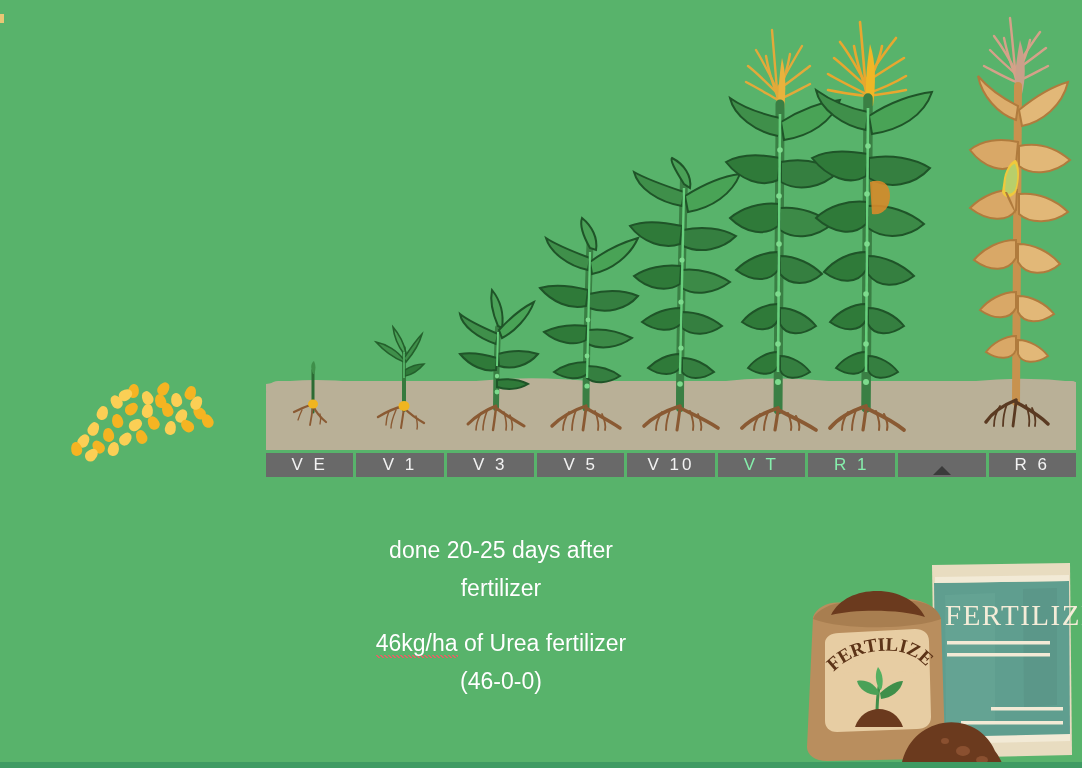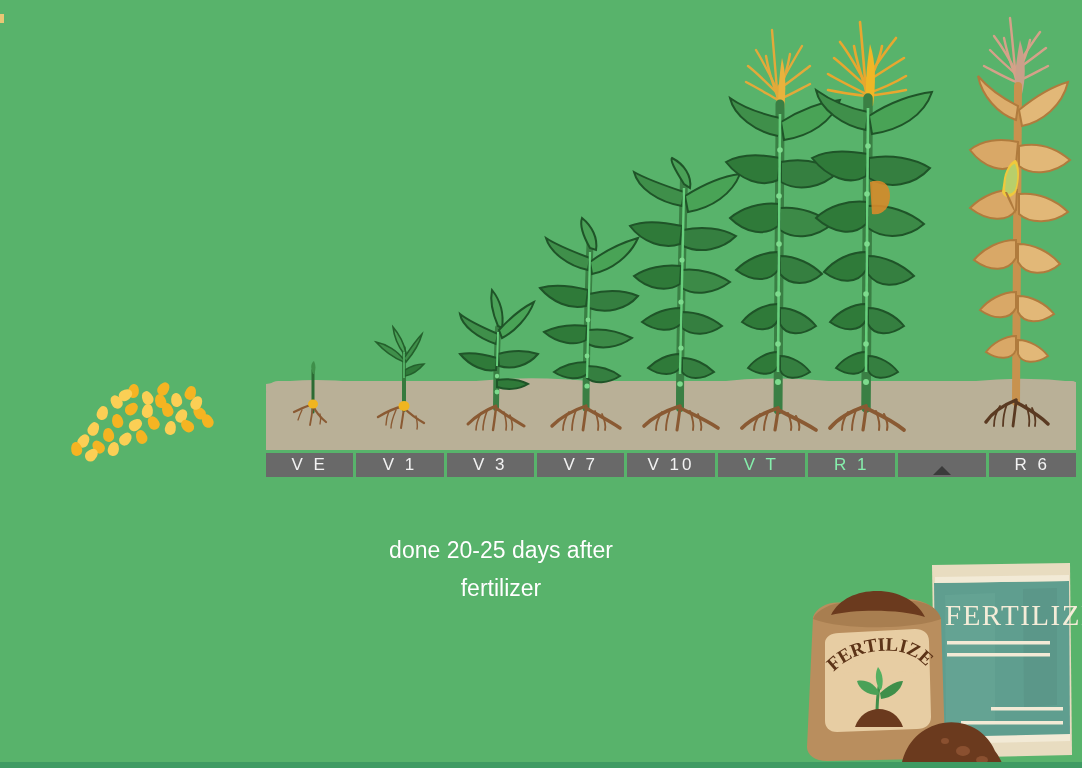--- a/index.html
+++ b/index.html
@@ -438,21 +438,21 @@
     <div class="tl-cell">
         <span>V E</span>
       </div>
     <div class="tl-cell">
         <span>V 1</span>
       </div>
     <div class="tl-cell">
         <span>V 3</span>
       </div>
     <div class="tl-cell">
-        <span>V 7</span>
+        <span>V 5</span>
       </div>
     <div class="tl-cell">
         <span>V 10</span>
       </div>
     <div class="tl-cell">
         <span class="hl">V T</span>
       </div>
     <div class="tl-cell">
         <span class="hl">R 1</span>
       </div>
@@ -468,20 +468,24 @@
     <br>
   </div>
 
 
   <div class="caption cap2a">
     <br>
     <span>done 20-25 days after</span><br>
     <span>fertilizer</span>
   </div>
 
+  <div class="caption cap2b">
+    <span class="squiggle">46kg/ha</span><span> of Urea fertilizer</span><br>
+    <span>(46-0-0)</span>
+  </div>
 
   <div class="fert">
     <svg width="287" height="213" viewBox="0 0 287 213">
 
       <g>
         <path d="M137,10 L275,8 L277,200 L140,203 Z" fill="#e8dcc0"></path>
         <path d="M139,28 L274,26 L275,185 L141,188 Z" fill="#5f9e8f"></path>
         <path d="M140,22 L274,20 L274,26 L140,28 Z" fill="#f2ead6"></path>
         <path d="M141,182 L275,179 L275,186 L141,189 Z" fill="#f2ead6"></path>
         <path d="M150,40 L200,38 L200,170 L151,172 Z" fill="#6ba89a" opacity="0.45"></path>

